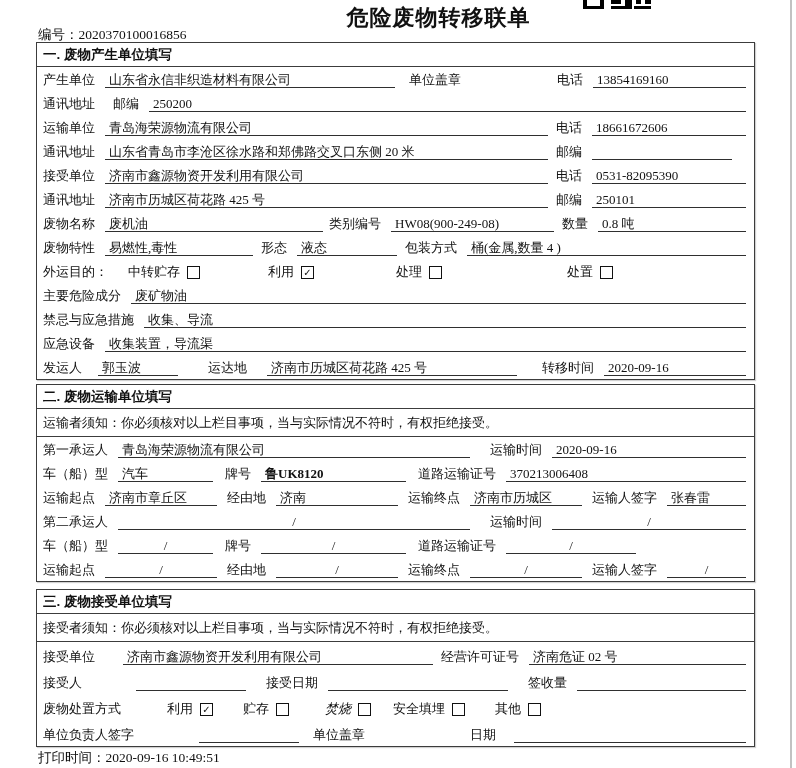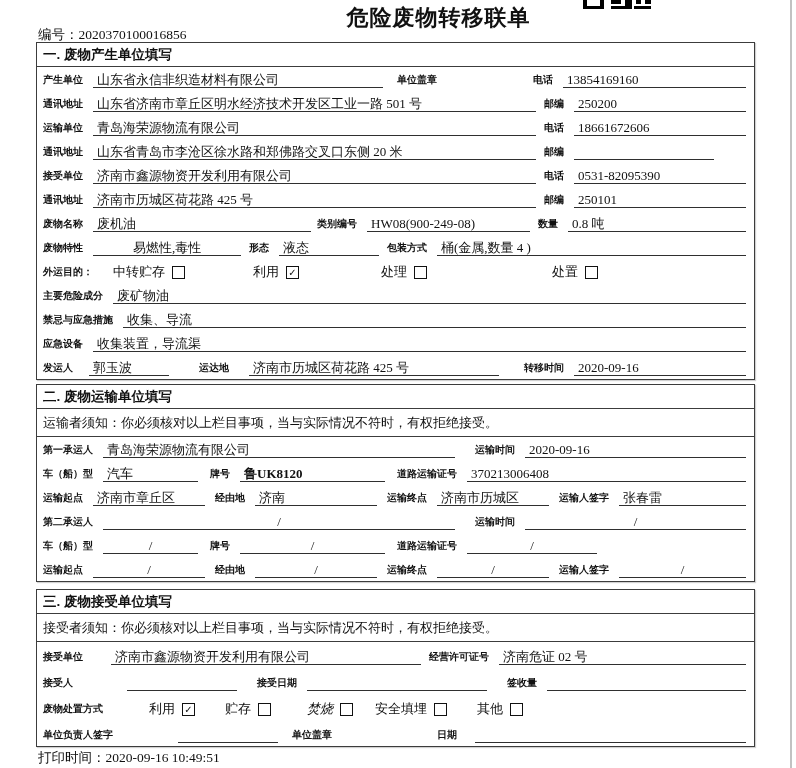--- a/index.html
+++ b/index.html
@@ -29,21 +29,21 @@
   
   .form{position:absolute;left:36px;top:42px;width:719px;}
   .section{border:1.6px solid #3c3c3c;background:#fff;box-shadow:1px 1px 1px rgba(0,0,0,0.18);box-sizing:border-box;}
   .section.s2{margin-top:4px;}
   .section.s3{margin-top:7px;}
   .sec-title{height:23px;line-height:23px;padding-left:6px;border-bottom:1.4px solid #3c3c3c;
     font-family:"Liberation Sans","DejaVu Sans",sans-serif;font-weight:bold;font-size:13.5px;}
   .sec-note{height:27px;line-height:27px;padding-left:6px;border-bottom:1.4px solid #3c3c3c;font-size:13px;white-space:nowrap;}
   .frow{display:flex;align-items:flex-end;height:24px;padding:0 8px 3px 6px;box-sizing:border-box;}
   .s3 .frow{height:26px;}
-  .lbl{white-space:nowrap;margin-right:10px;font-size:10px;line-height:16px;flex:none;font-weight:bold;}
+  .lbl{white-space:nowrap;margin-right:10px;font-size:13px;line-height:16px;flex:none;}
   .val{border-bottom:1px solid #2f2f2f;font-size:13px;line-height:16px;height:16px;
     padding:0 4px;white-space:nowrap;box-sizing:border-box;min-width:18px;flex:none;overflow:hidden;}
   .val.grow{flex:1;}
   .val.slash{text-align:center;}
   .cbgrp{white-space:nowrap;font-size:13px;line-height:16px;flex:none;display:flex;align-items:center;}
   .cbox{display:inline-block;width:11px;height:11px;border:1.2px solid #111;margin-left:7px;
     text-align:center;line-height:11px;font-size:10px;font-weight:bold;box-sizing:content-box;
     font-family:"DejaVu Sans",sans-serif;}
   .spacer{display:inline-block;flex:none;}
   
@@ -76,21 +76,20 @@
       <div class="sec-title">一. 废物产生单位填写</div>
       <div class="frow">
         <span class="lbl">产生单位</span>
         <span class="val" style="width: 290px;">山东省永信非织造材料有限公司</span>
         <span class="lbl" style="margin-left: 14px;">单位盖章</span>
         <span class="lbl" style="margin-left: 86px;">电话</span>
         <span class="val grow">13854169160</span>
       </div>
       <div class="frow">
         <span class="lbl">通讯地址</span>
-        <span class="val" style="width: 443px;">山东省济南市章丘区明水经济技术开发区工业一路 501 号</span>
         <span class="lbl" style="margin-left: 8px;">邮编</span>
         <span class="val grow">250200</span>
       </div>
       <div class="frow">
         <span class="lbl">运输单位</span>
         <span class="val" style="width: 443px;">青岛海荣源物流有限公司</span>
         <span class="lbl" style="margin-left: 8px;">电话</span>
         <span class="val grow">18661672606</span>
       </div>
       <div class="frow">
@@ -114,21 +113,21 @@
       <div class="frow">
         <span class="lbl">废物名称</span>
         <span class="val" style="width: 218px;">废机油</span>
         <span class="lbl" style="margin-left: 6px;">类别编号</span>
         <span class="val" style="width: 163px;">HW08(900-249-08)</span>
         <span class="lbl" style="margin-left: 8px;">数量</span>
         <span class="val grow">0.8 吨</span>
       </div>
       <div class="frow">
         <span class="lbl">废物特性</span>
-        <span class="val" style="width: 148px; text-align: center;">易燃性,毒性</span>
+        <span class="val" style="width: 148px;">易燃性,毒性</span>
         <span class="lbl" style="margin-left: 8px;">形态</span>
         <span class="val" style="width: 100px;">液态</span>
         <span class="lbl" style="margin-left: 8px;">包装方式</span>
         <span class="val grow">桶(金属,数量 4 )</span>
       </div>
       <div class="frow">
         <span class="lbl">外运目的：</span>
         <span class="cbgrp" style="margin-left: 10px;">
           <span>中转贮存</span>
           <span class="cbox"></span>

